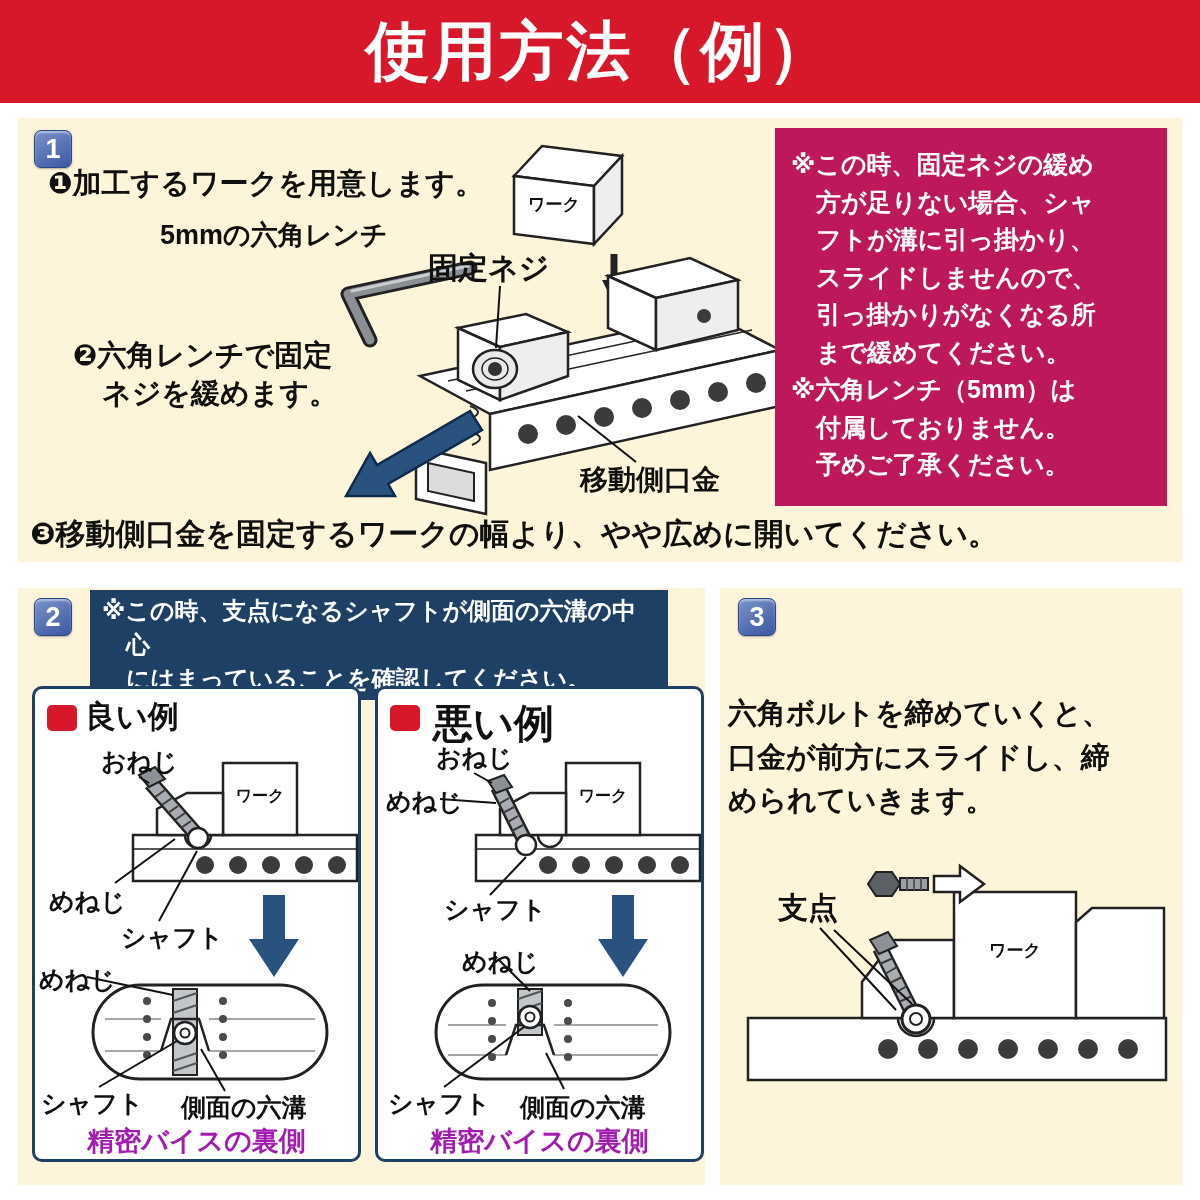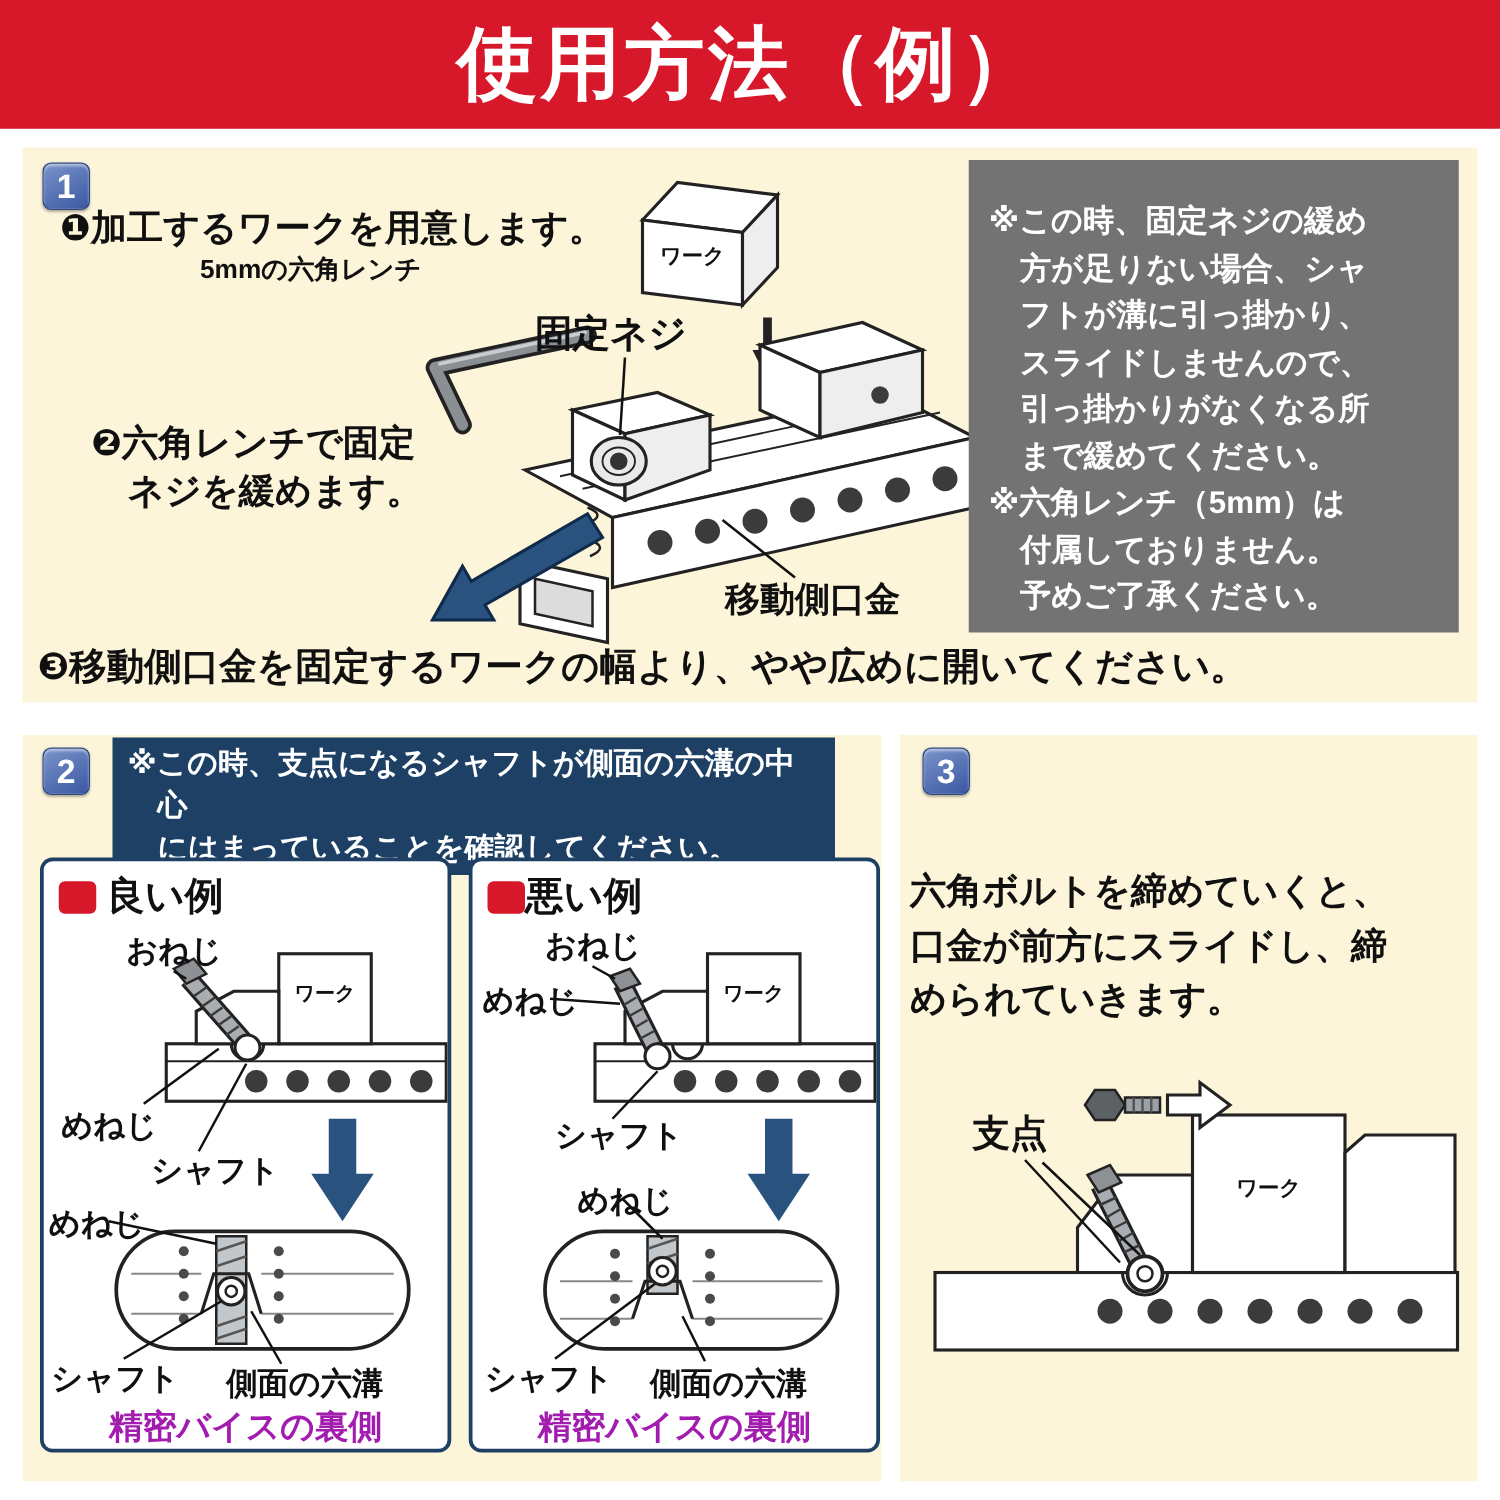--- a/index.html
+++ b/index.html
@@ -19,21 +19,21 @@
   .badge { position:absolute; width:38px; height:38px; border-radius:7px;
            background:linear-gradient(150deg,#7b94ca,#3a57a2); border:1px solid #2c4584;
            color:#fff; font-size:27px; font-weight:bold;
            display:flex; align-items:center; justify-content:center;
            box-shadow:inset 0 2px 2px rgba(255,255,255,.45), 0 1px 2px rgba(0,0,0,.3); }
 
   .t { position:absolute; font-weight:bold; color:#101010; white-space:pre-line; line-height:1.32; }
   .hang { padding-left:1em; text-indent:-1em;margin-left:39px; }
 
   .note-box { position:absolute; left:775px; top:128px; width:392px; height:378px;
-              background:#737373; padding:31px 16px; }
+              background:#be185d; padding:18px 16px; }
   .note-box p { color:#ffffff; font-size:25px; font-weight:bold; line-height:1.5;
                 white-space:pre-line; padding-left:1em; text-indent:-1em; }
 
   .nav-note { position:absolute; left:72px; top:2px; width:578px; background:#1d4064;
               color:#ffffff; font-weight:bold; font-size:24px; line-height:34px;
               padding:4px 16px 4px 36px; text-indent:-24px; white-space:pre-line; }
 
   .ex-box { position:absolute; width:329px; height:476px; background:#ffffff;
             border:3px solid #1d4064; border-radius:10px; }
   .bullet { position:absolute; width:30px; height:26px; background:#d7182b; border-radius:5px; }
@@ -111,21 +111,21 @@
         <path d="M452,150 L330,176 L352,222" fill="none" stroke="#8a8f94" stroke-width="9" stroke-linecap="round" stroke-linejoin="round"></path>
         <path d="M450,148 L334,173" fill="none" stroke="#c9cdd1" stroke-width="3" stroke-linecap="round"></path>
       </g>
 
       <line x1="482" y1="168" x2="478" y2="230" stroke="#111" stroke-width="2"></line>
       <line x1="618" y1="344" x2="560" y2="298" stroke="#111" stroke-width="2"></line>
     </svg>
 
     <div class="badge" style="left:16px;top:12px">1</div>
     <span class="t" style="left:30px;top:46px;font-size:29px">❶加工するワークを用意します。</span>
-    <span class="t" style="left:142px;top:84px;font-size:21px">5mmの六角レンチ</span>
+    <span class="t" style="left:142px;top:100px;font-size:27px">5mmの六角レンチ</span>
     <span class="t" style="left:410px;top:130px;font-size:30px">固定ネジ</span>
     <span class="t" style="left:500px;top:76px;width:72px;text-align:center;font-size:17px">ワーク</span>
     <span class="t hang" style="left:16px;top:218px;font-size:29px">❷六角レンチで固定
 ネジを緩めます。</span>
     <span class="t" style="left:562px;top:344px;font-size:28px">移動側口金</span>
     <span class="t" style="left:12px;top:396px;font-size:30px">❸移動側口金を固定するワークの幅より、やや広めに開いてください。</span>
   </section>
 
   <aside class="note-box">
     <p>※この時、固定ネジの緩め
@@ -270,21 +270,21 @@
           <circle cx="152" cy="328" r="4.5" fill="#ffffff" stroke="#222" stroke-width="2"></circle>
         </g>
         <line x1="96" y1="84" x2="114" y2="94" stroke="#111" stroke-width="2"></line>
         <line x1="62" y1="110" x2="118" y2="114" stroke="#111" stroke-width="2"></line>
         <line x1="112" y1="206" x2="148" y2="168" stroke="#111" stroke-width="2"></line>
         <line x1="120" y1="270" x2="152" y2="302" stroke="#111" stroke-width="2"></line>
         <line x1="66" y1="398" x2="146" y2="338" stroke="#111" stroke-width="2"></line>
         <line x1="186" y1="400" x2="168" y2="364" stroke="#111" stroke-width="2"></line>
       </svg>
       <div class="bullet" style="left:12px;top:16px"></div>
-      <span class="t" style="left:42px;top:8px;font-size:31px">悪い例</span>
+      <span class="t" style="left:55px;top:8px;font-size:40px">悪い例</span>
       <span class="t" style="left:58px;top:52px;font-size:25px">おねじ</span>
       <span class="t" style="left:8px;top:96px;font-size:25px">めねじ</span>
       <span class="t" style="left:195px;top:96px;width:60px;text-align:center;font-size:16px">ワーク</span>
       <span class="t" style="left:66px;top:204px;font-size:25px">シャフト</span>
       <span class="t" style="left:84px;top:256px;font-size:25px">めねじ</span>
       <span class="t" style="left:10px;top:398px;font-size:25px">シャフト</span>
       <span class="t" style="left:142px;top:402px;font-size:25px">側面の六溝</span>
       <span class="caption" style="top:434px;font-size:27px">精密バイスの裏側</span>
     </div>
   </section>

